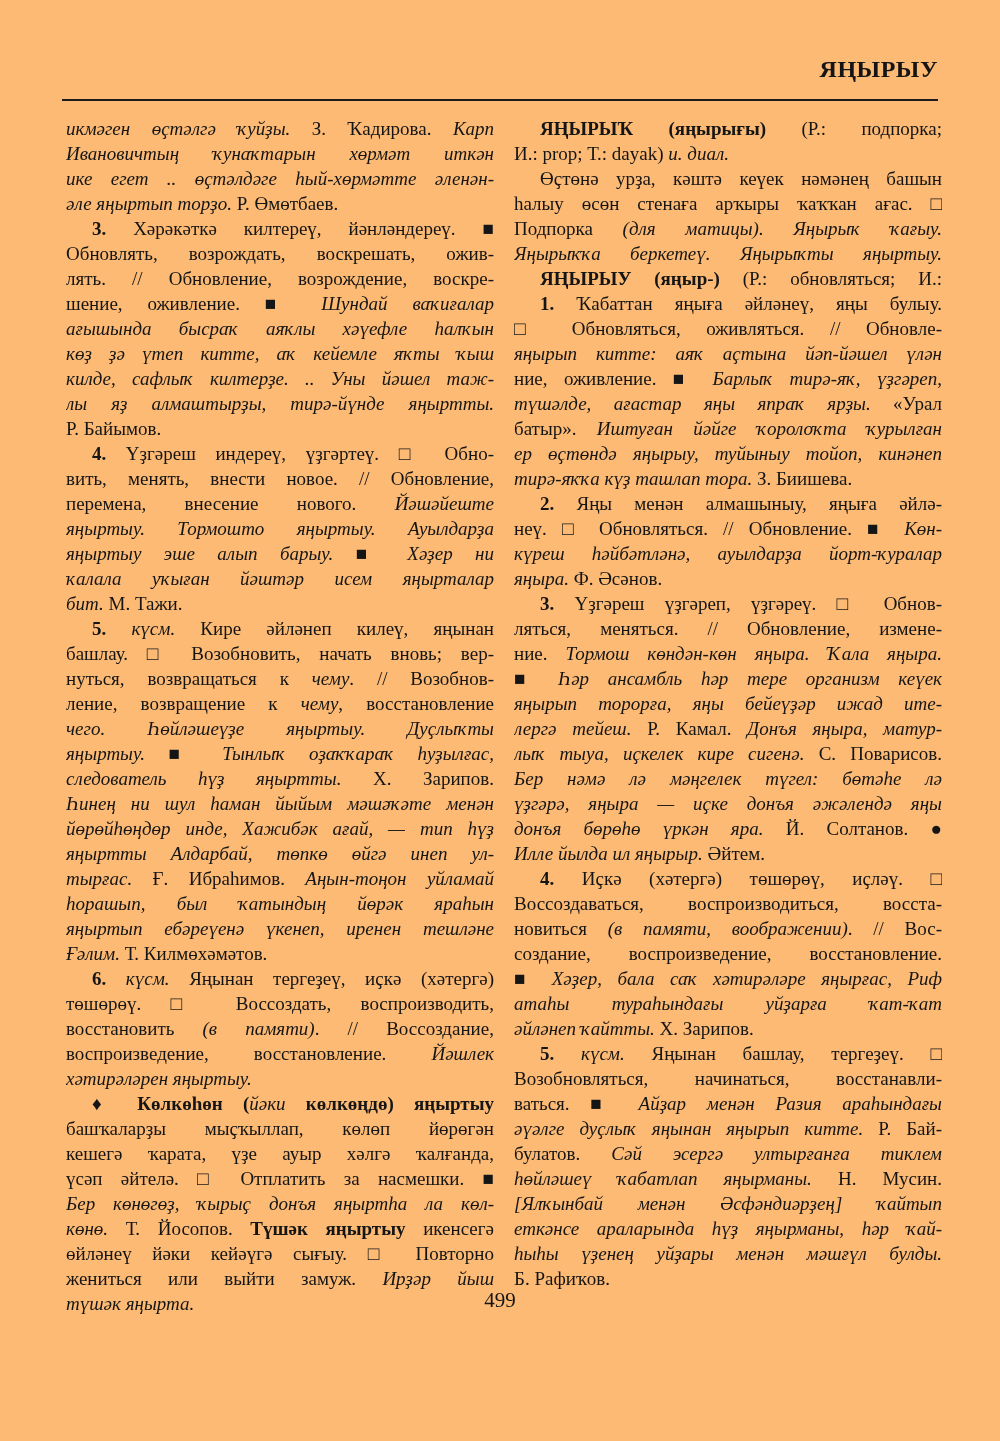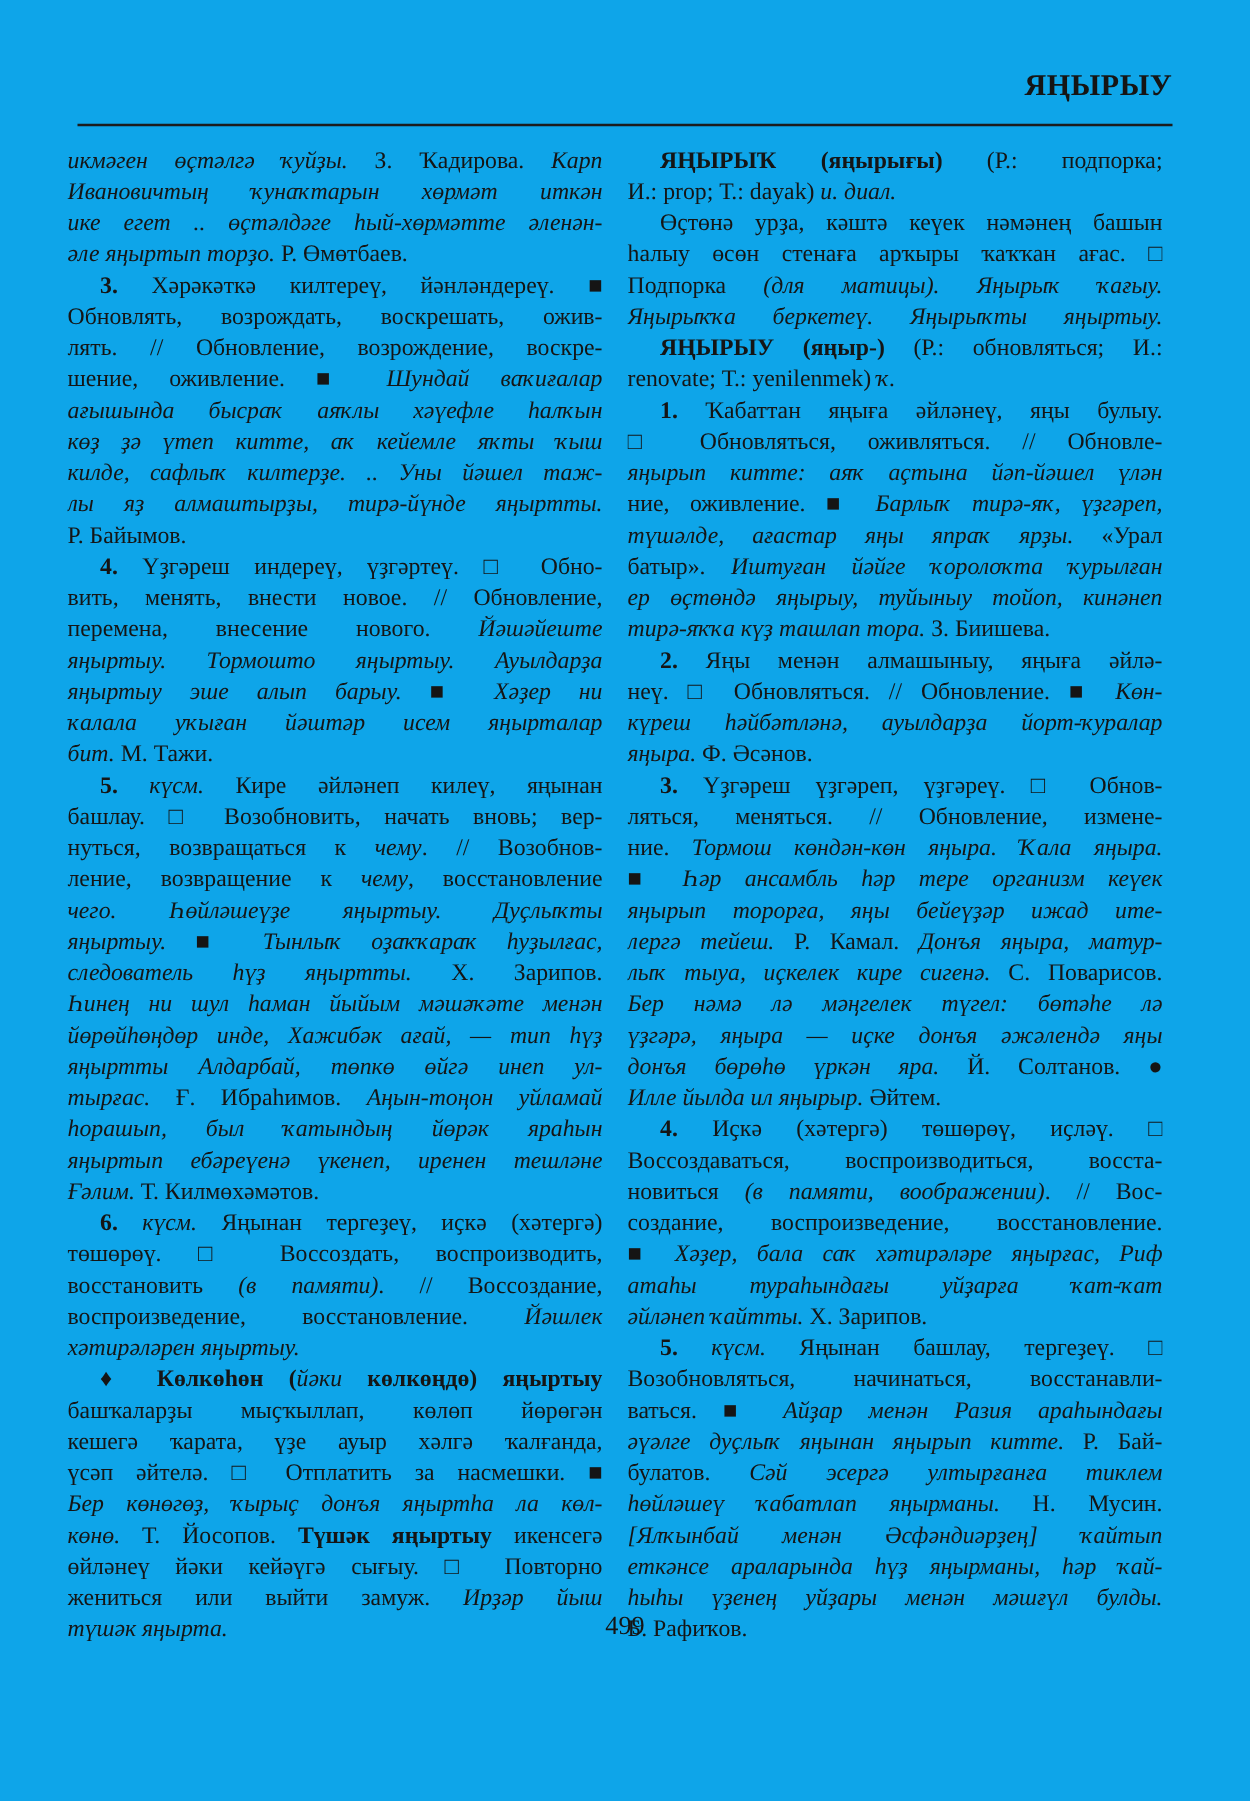--- a/index.html
+++ b/index.html
@@ -1,29 +1,29 @@
 <!DOCTYPE html>
 <html><head>
 <meta charset="utf-8">
 <style>
   html,body{margin:0;padding:0;background:#e8e8e6;}
   .page{
     position:relative;width:1000px;height:1441px;margin:0 auto;
-    background:#0ea5e9;color:#151515;
+    background:#fdba74;color:#151515;
     font-family:"Liberation Serif","DejaVu Serif",serif;
   }
   .running-head{
     position:absolute;top:56px;right:62px;
     font-size:24px;font-weight:bold;letter-spacing:0.5px;
   }
   .rule{
     position:absolute;top:99px;left:62px;width:876px;height:2px;background:#1c1c1c;
   }
   .columns{
-    position:absolute;top:116px;left:54px;width:876px;
+    position:absolute;top:116px;left:66px;width:876px;
     display:flex;gap:20px;
   }
   .col{flex:1;min-width:0;}
   .line{
     font-size:19px;line-height:25px;height:25px;overflow:hidden;
     text-align:justify;text-align-last:justify;
   }
   .line.nj{text-align:right;text-align-last:left;}
   .line.ind{text-indent:26px;}
   .s-r{font-style:normal;font-weight:normal;}
@@ -92,21 +92,20 @@
         <div class="line nj"><span class="s-i">түшәк яңырта.</span></div>
       </div>
     <div class="col" id="col-right">
         <div class="line ind"><span class="s-b">ЯҢЫРЫҠ (яңырығы)</span><span class="s-r"> (Р.: подпорка;</span></div>
         <div class="line nj"><span class="s-r">И.: prop; Т.: dayak) </span><span class="s-i">и. диал.</span></div>
         <div class="line ind"><span class="s-r">Өҫтөнә урҙа, кәштә кеүек нәмәнең башын</span></div>
         <div class="line"><span class="s-r">һалыу өсөн стенаға арҡыры ҡаҡҡан ағас. □</span></div>
         <div class="line"><span class="s-r">Подпорка </span><span class="s-i">(для матицы). Яңырыҡ ҡағыу.</span></div>
         <div class="line"><span class="s-i">Яңырыҡҡа беркетеү. Яңырыҡты яңыртыу.</span></div>
         <div class="line ind"><span class="s-b">ЯҢЫРЫУ (яңыр-)</span><span class="s-r"> (Р.: обновляться; И.:</span></div>
-        <div class="line nj"><span class="s-r">renovate; Т.: yenilenmek) </span><span class="s-i">ҡ.</span></div>
         <div class="line ind"><span class="s-b">1.</span><span class="s-r"> Ҡабаттан яңыға әйләнеү, яңы булыу.</span></div>
         <div class="line"><span class="s-r">□ Обновляться, оживляться. // Обновле-</span></div>
         <div class="line"><span class="s-i">яңырып китте: аяҡ аҫтына йәп-йәшел үлән</span></div>
         <div class="line"><span class="s-r">ние, оживление. ■ </span><span class="s-i">Барлыҡ тирә-яҡ, үҙгәреп,</span></div>
         <div class="line"><span class="s-i">түшәлде, ағастар яңы япраҡ ярҙы.</span><span class="s-r"> «Урал</span></div>
         <div class="line"><span class="s-r">батыр». </span><span class="s-i">Иштуған йәйге ҡоролоҡта ҡурылған</span></div>
         <div class="line"><span class="s-i">ер өҫтөндә яңырыу, туйыныу тойоп, кинәнеп</span></div>
         <div class="line nj"><span class="s-i">тирә-яҡҡа күҙ ташлап тора.</span><span class="s-r"> З. Биишева.</span></div>
         <div class="line ind"><span class="s-b">2.</span><span class="s-r"> Яңы менән алмашыныу, яңыға әйлә-</span></div>
         <div class="line"><span class="s-r">неү. □ Обновляться. // Обновление. ■ </span><span class="s-i">Көн-</span></div>

